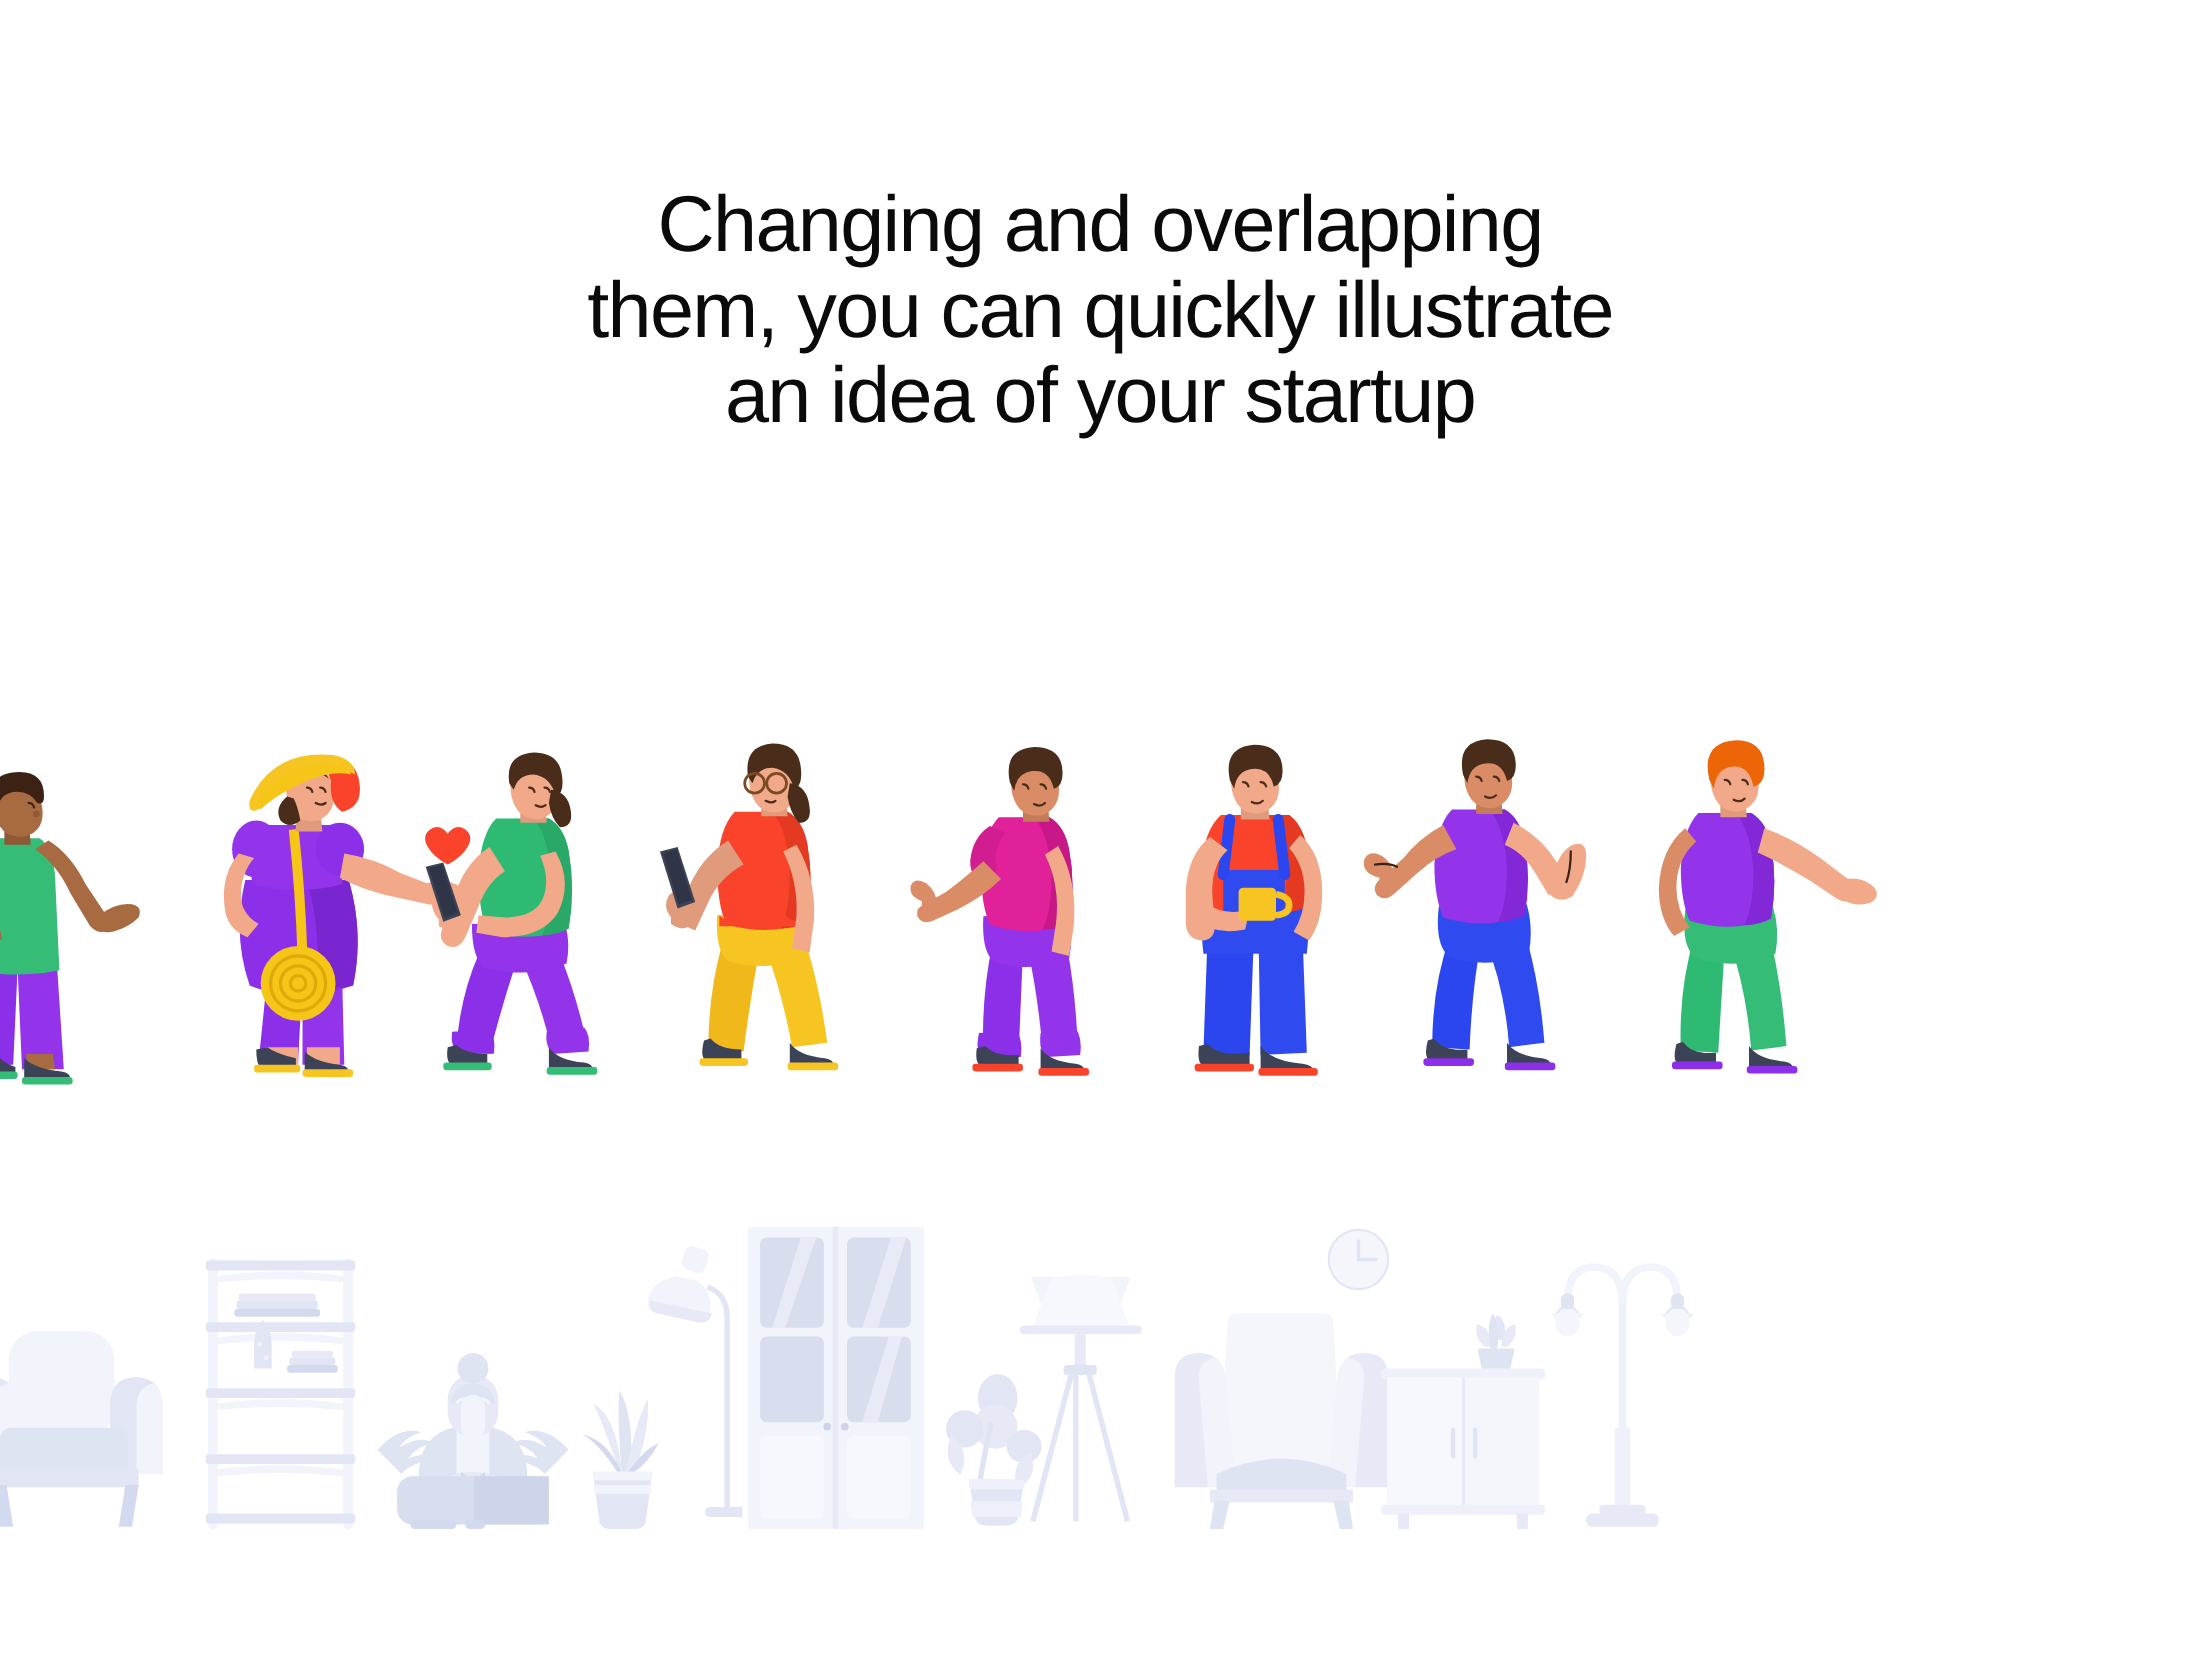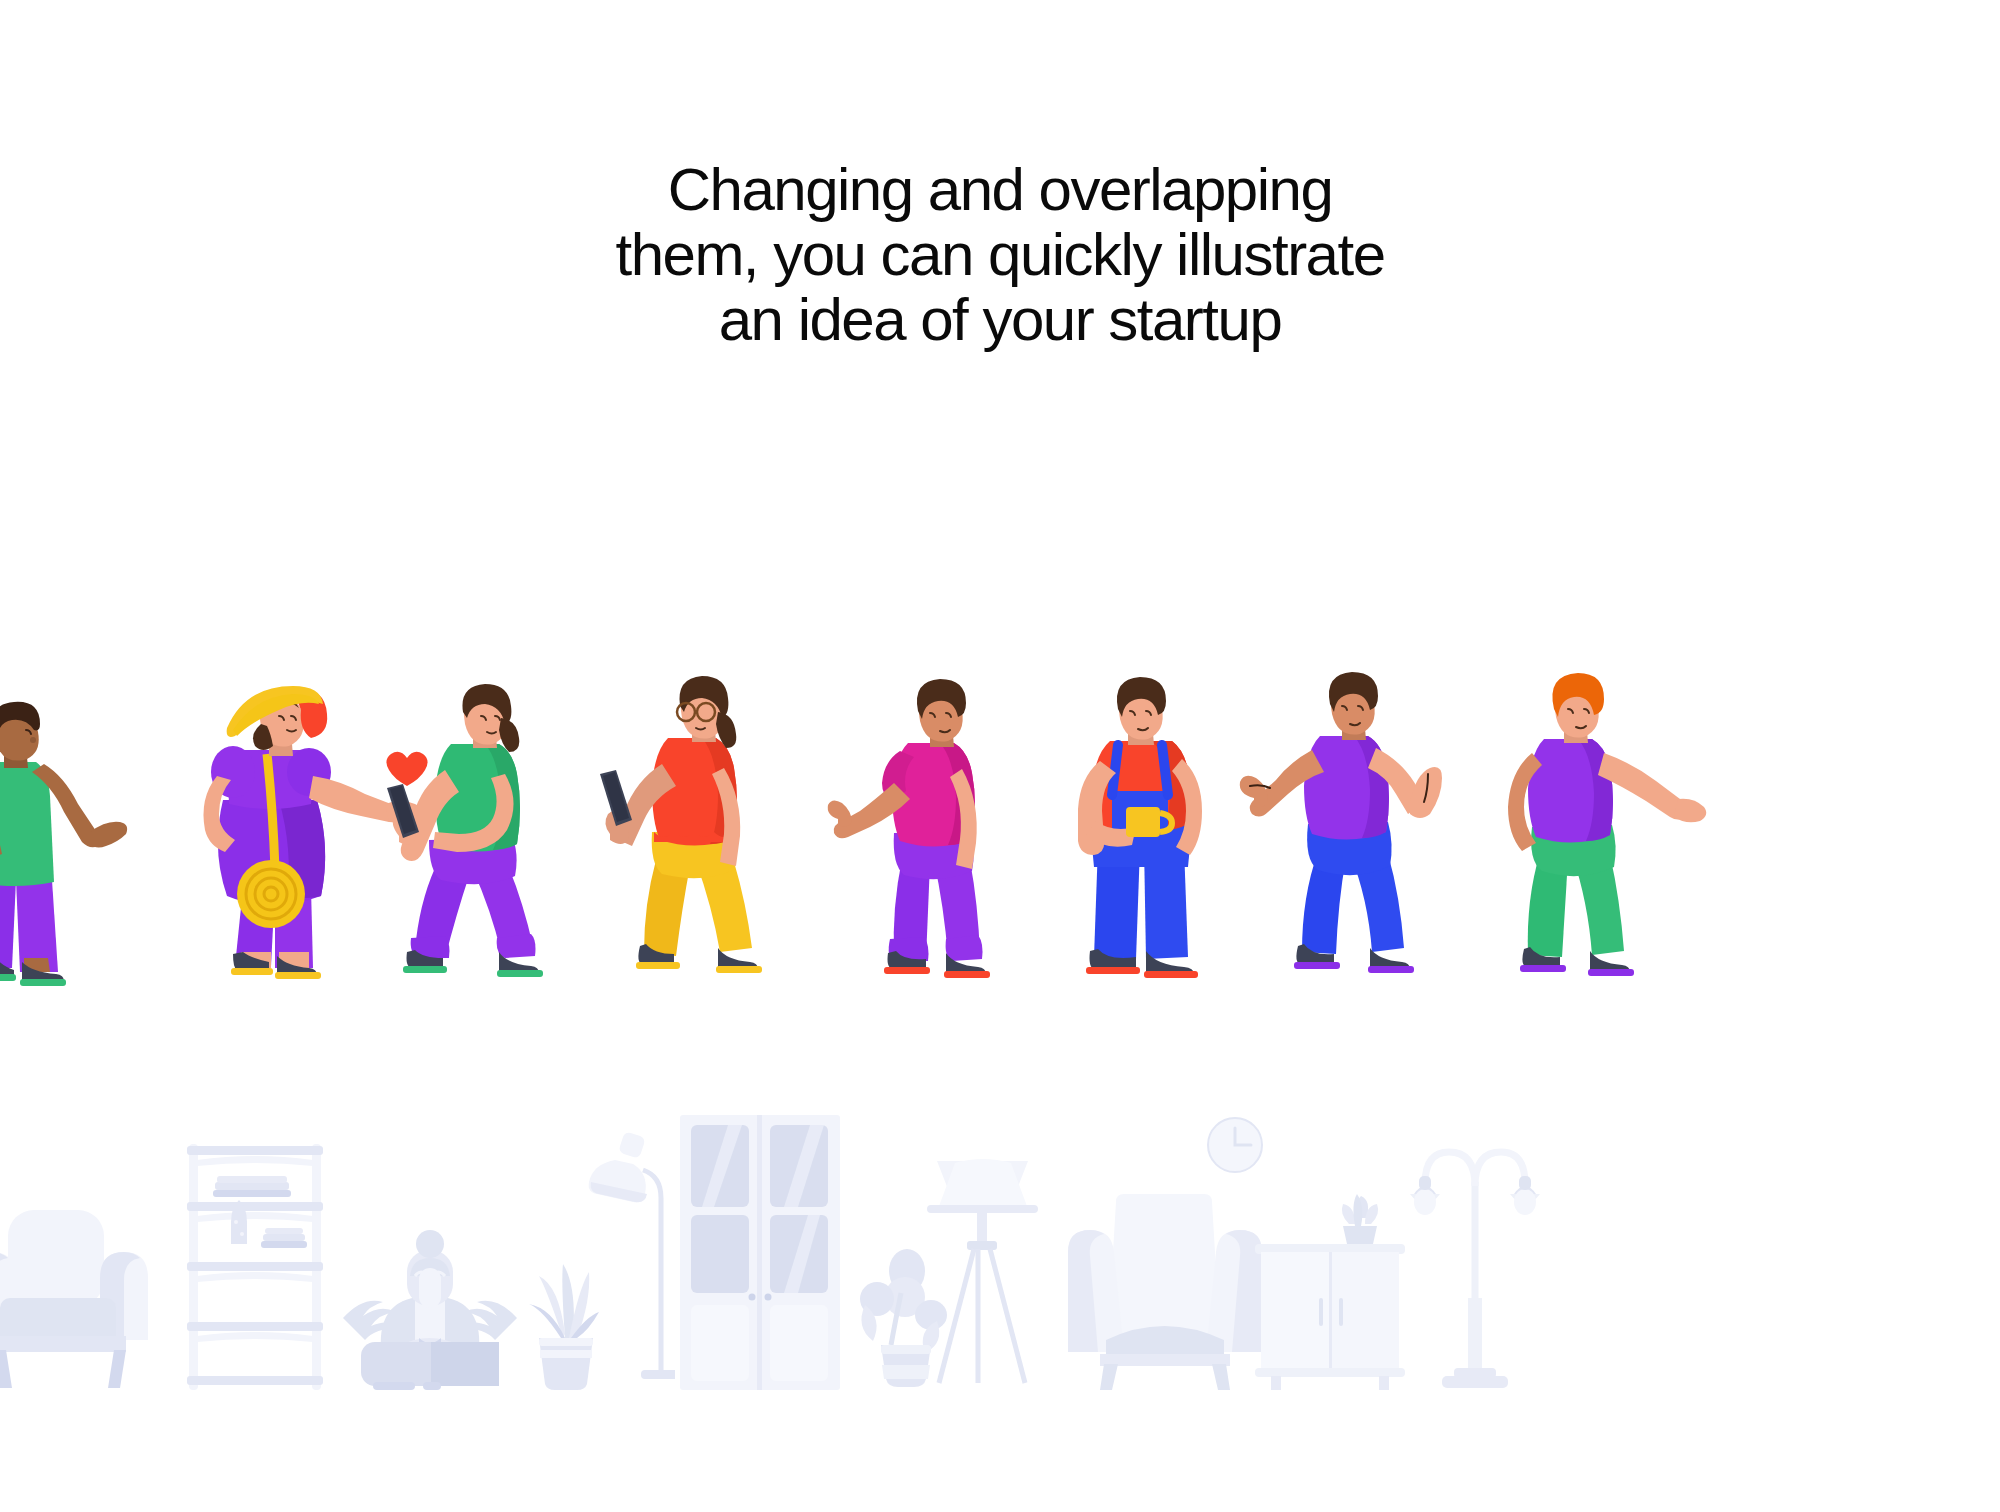--- a/index.html
+++ b/index.html
@@ -10,21 +10,21 @@
     overflow:hidden;
     position:relative;
   }
   #stage{position:relative;width:2000px;height:1512px;overflow:hidden;}
 
   .headline{
     position:absolute;
     left:0;top:118px;width:2000px;
     text-align:center;
     font-family:"Liberation Sans", sans-serif;
-    font-size:60px;
+    font-size:72px;
     line-height:1.08;
     font-weight:400;
     letter-spacing:-1.5px;
     color:#0a0a0a;
     white-space:pre-line;
   }
 
   
   .people-row{
     position:absolute;

